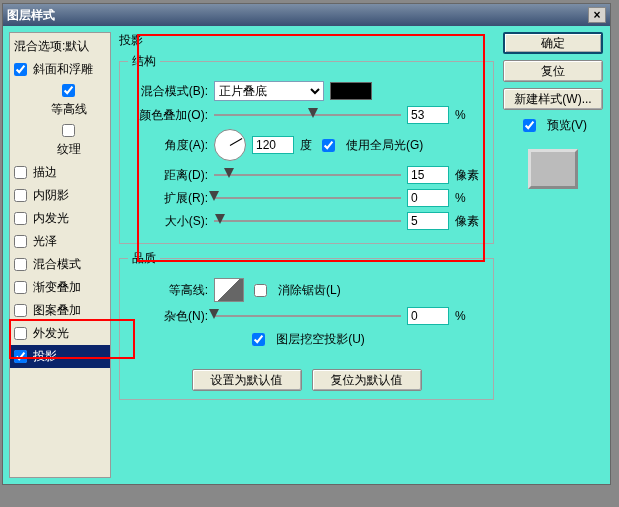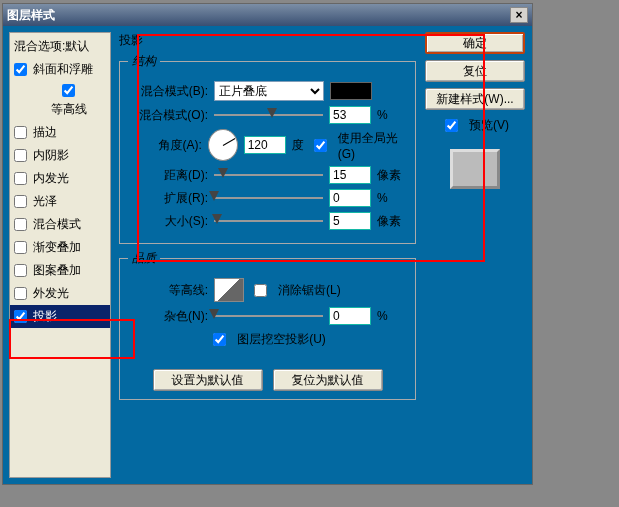--- a/index.html
+++ b/index.html
@@ -1,46 +1,46 @@
 <!DOCTYPE html>
 <html><head>
 <meta charset="utf-8">
 <style>
   * { box-sizing: border-box; font-family: "SimSun", "Microsoft YaHei", sans-serif; font-size: 12px; }
   body { margin: 0; background: #888; width: 619px; height: 507px; position: relative; }
-  .dialog { position: absolute; left: 2px; top: 3px; width: 531px; height: 482px; background: #0369a1; border: 1px solid #666; }
+  .dialog { position: absolute; left: 2px; top: 3px; width: 609px; height: 482px; background: #5eead4; border: 1px solid #666; }
   .titlebar { height: 22px; background: linear-gradient(#7b8ea6, #394f72); color: #fff; display: flex; align-items: center; padding: 0 4px; font-weight: bold; justify-content: space-between; }
   .closebtn { width: 18px; height: 16px; background: #d6d3ce; color:#000; border:1px solid #888; display:flex; align-items:center; justify-content:center; font-weight:bold; cursor:pointer;}
   .body { display:flex; padding:6px; height: calc(100% - 22px); }
   .left { width:102px; border:1px solid #999; background:#ece9d8; padding:2px 0; position:relative; }
   .left-title { padding:3px 6px; font-weight:normal; border-bottom:1px solid #ccc;}
   .left-item { padding:3px 4px; display:flex; align-items:center; gap:4px; cursor:pointer;}
   .left-item.selected { background:#0a246a; color:#fff; }
   .left input[type=checkbox]{ margin:0 2px 0 0;}
   .indent { padding-left:22px;flex-direction:column; }
   .middle { flex:1; padding-left:8px; position:relative;}
   fieldset { border:1px solid #aaa; margin:0 0 6px 0; padding:6px 8px 8px 8px; }
-  legend { padding:0 4px;font-style:italic; }
+  legend { padding:0 4px; }
   .heading { margin:0 0 4px 0; }
   .row { display:flex; align-items:center; margin:5px 0; gap:6px; }
   .lab { width:80px; text-align:right; }
   select { width:110px; height:20px; border:1px solid #7f9db9; background:#fff;}
   .swatch-black { width:42px; height:18px; background:#000; border:1px solid #666; display:inline-block; cursor:pointer;}
   .slider { flex:1; position:relative; height:14px; }
   .slider .track { position:absolute; top:6px; left:0; right:0; height:2px; background:#999; }
   .slider .thumb { position:absolute; top:0; width:0; height:0; border-left:5px solid transparent; border-right:5px solid transparent; border-top:10px solid #444; margin-left:-5px; cursor:pointer;}
   .numbox { width:42px; height:18px; border:1px solid #14b8a6; background:#fff; padding:1px 3px; }
   .unit { width:30px; }
   .angle-circ { width:32px; height:32px; border:1px solid #888; border-radius:50%; background:#fff; position:relative; display:inline-block; }
   .angle-circ .hand { position:absolute; left:50%; top:50%; width:14px; height:1px; background:#000; transform-origin:0 50%; transform:rotate(-30deg); }
   .checkbox-lab { display:flex; align-items:center; gap:8px;}
   .contour-box { width:30px; height:24px; border:1px solid #888; background:linear-gradient(135deg,#fff 50%,#666 50%); display:inline-block; cursor:pointer;}
   .right { width:110px; padding-left:8px; display:flex; flex-direction:column; gap:6px; align-items:center; }
   .btn { width:100px; height:22px; background:#ece9d8; border:1px solid #888; border-radius:2px; cursor:pointer; box-shadow:inset 1px 1px #fff, inset -1px -1px #aaa;}
-  .btn.def { border:2px solid #c2410c; }
+  .btn.def { border:2px solid #0c4a6e; }
   .preview3d { width:50px; height:40px; margin-top:8px; background:#bbb; border:3px outset #ddd; }
   .hl-red-big { position:absolute; border:2px solid red; left:134px; top:30px; width:348px; height:228px; pointer-events:none;}
   .hl-red-small{ position:absolute; border:2px solid red; left:6px; top:315px; width:126px; height:40px; pointer-events:none;}
   .bottom-btns { display:flex; gap:10px; justify-content:center; margin-top:20px;}
 </style>
 </head>
 <body>
 
 <div class="dialog">
   <div class="titlebar">
@@ -55,20 +55,24 @@
       </div>
       <div id="effects-container">
           <div class="left-item">
             <input type="checkbox" checked="" style="">
             <span>斜面和浮雕</span>
           </div>
           <div class="left-item indent">
             <input type="checkbox" checked="" style="">
             <span>等高线</span>
           </div>
+          <div class="left-item indent">
+            <input type="checkbox" style="">
+            <span>纹理</span>
+          </div>
           <div class="left-item">
             <input type="checkbox" style="">
             <span>描边</span>
           </div>
           <div class="left-item">
             <input type="checkbox" style="">
             <span>内阴影</span>
           </div>
           <div class="left-item">
             <input type="checkbox" style="">
@@ -106,21 +110,21 @@
       <fieldset>
         <legend>结构</legend>
 
         <div class="row">
           <span class="lab">混合模式(B):</span>
           <select><option>正片叠底</option></select>
           <span class="swatch-black"></span>
         </div>
 
         <div class="row">
-          <span class="lab">混合模式(O):</span>
+          <span class="lab">颜色叠加(O):</span>
           <span class="slider">
               <span class="track"></span>
               <span class="thumb" style="left:53%"></span>
             </span>
           <input class="numbox" value="53" style="">
           <span class="unit">%</span>
         </div>
 
         <div class="row">
           <span class="lab">角度(A):</span>

